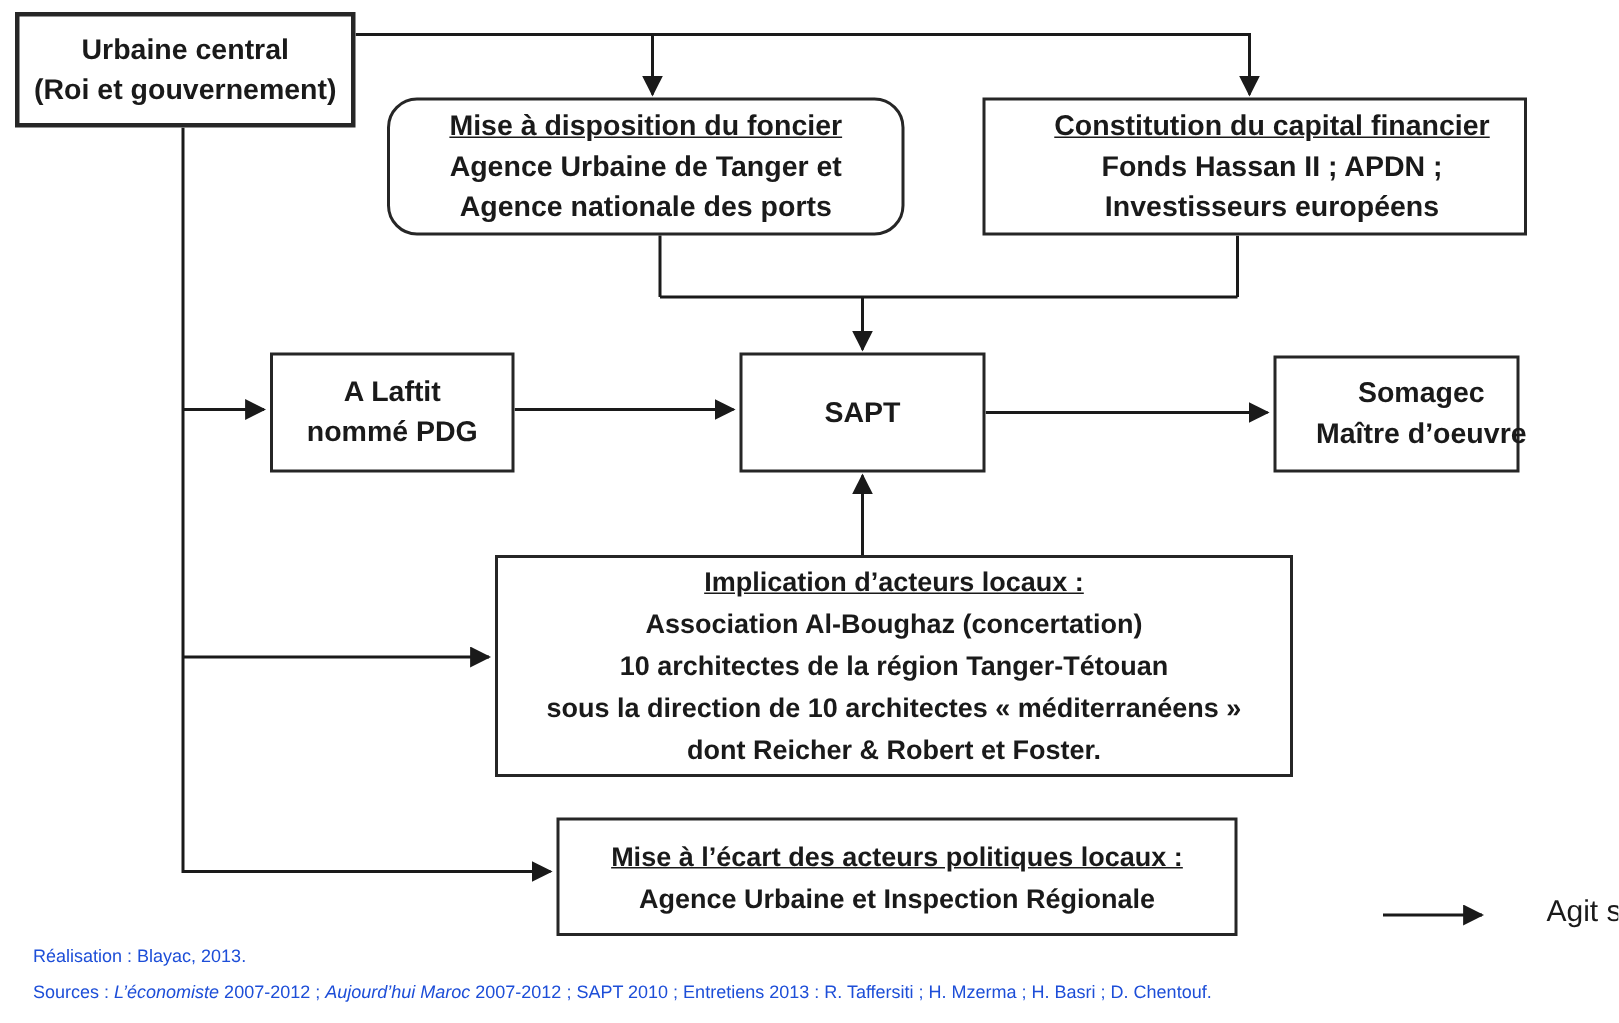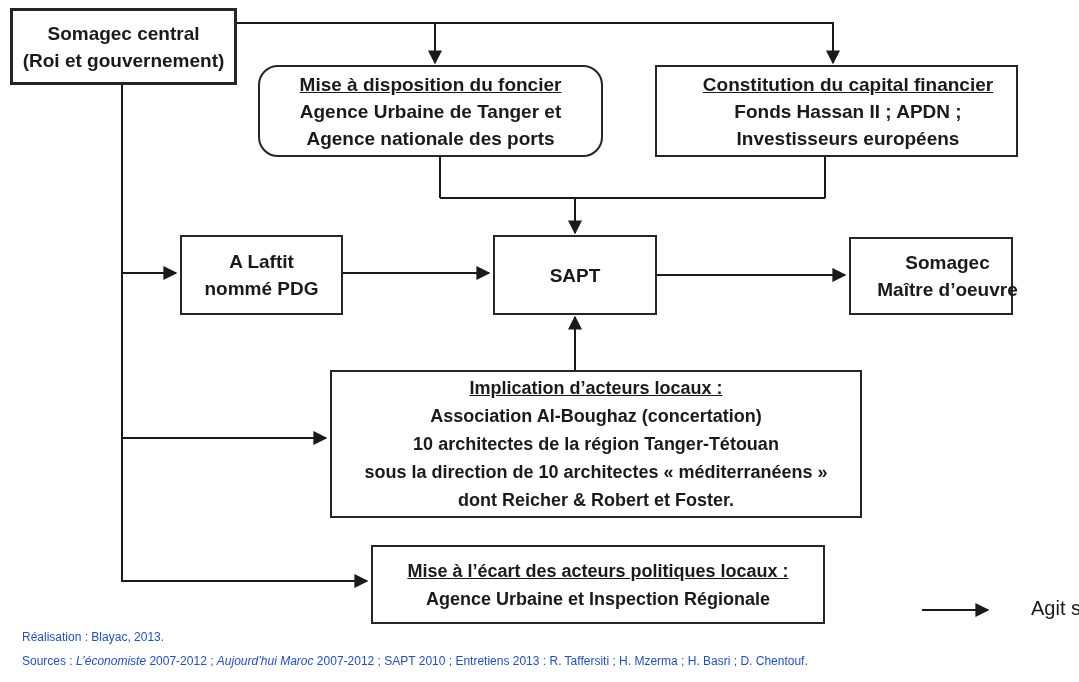--- a/index.html
+++ b/index.html
@@ -75,21 +75,21 @@
 
       <path d="M657,275 H845" marker-end="url(#arrow)"></path>
 
       <path d="M575,370 V317" marker-end="url(#arrow)"></path>
 
       <path d="M922,610 H988" marker-end="url(#arrow)"></path>
     </g>
   </svg>
 
   <div class="node" style="left:10px;top:8px;width:227px;height:77px;border-width:3px;">
-    <span class="line">Somagec central</span>
+    <span class="line">Urbaine central</span>
     <span class="line">(Roi et gouvernement)</span>
   </div>
 
   <div class="node" style="left:258px;top:65px;width:345px;height:92px;border-radius:20px;">
     <span class="line u">Mise à disposition du foncier</span>
     <span class="line">Agence Urbaine de Tanger et</span>
     <span class="line">Agence nationale des ports</span>
   </div>
 
   <div class="node" style="left:655px;top:65px;width:363px;height:92px;padding-left:23px;">

